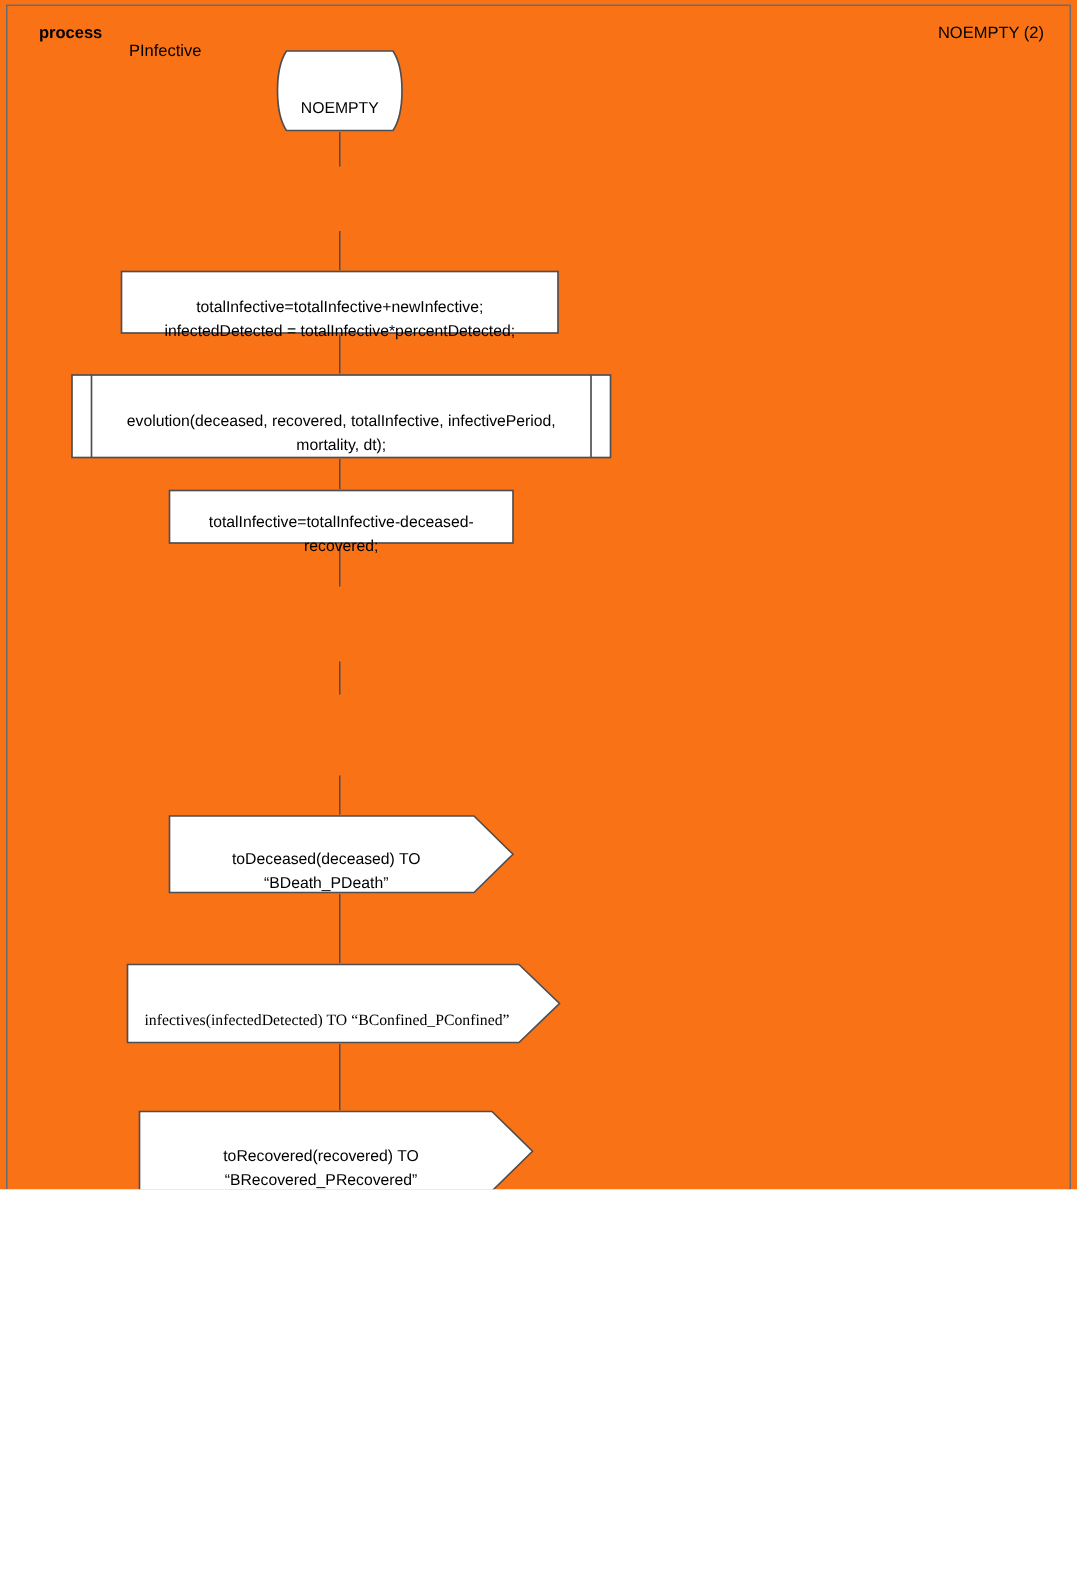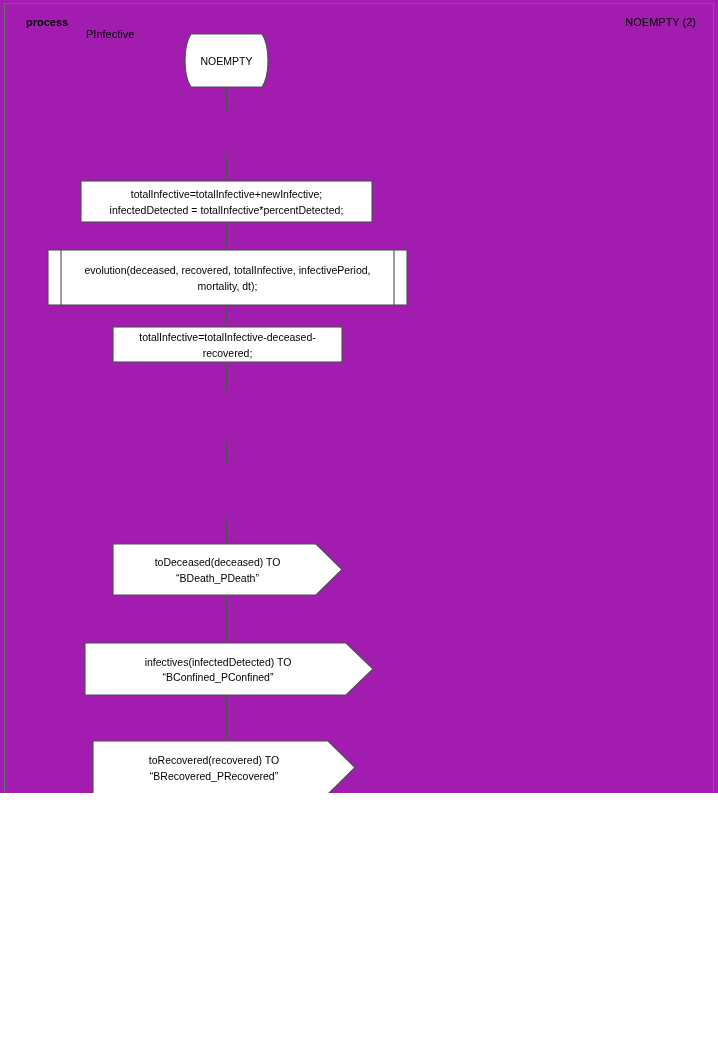--- a/index.html
+++ b/index.html
@@ -7,21 +7,21 @@
     padding: 0;
     background: #ffffff;
   }
   body {
     font-family: "Liberation Sans", sans-serif;
   }
   #page {
     position: relative;
     width: 718px;
     height: 793px;
-    background: #a21caf;
+    background: #f97316;
     box-sizing: border-box;
     overflow: hidden;
   }
   #page-border {
     position: absolute;
     left: 4px;
     top: 3px;
     width: 710px;
     height: 1040px;
     border: 1px solid #6b6b72;
@@ -47,21 +47,21 @@
     right: 22px;
     top: 16px;
   }
   .node {
     position: absolute;
     box-sizing: border-box;
   }
   .node .lbl {
     position: absolute;
     left: 0;
-    top: 1px;
+    top: 12px;
     width: 100%;
     height: 100%;
     display: flex;
     align-items: center;
     justify-content: center;
     font-size: 10.5px;
     color: #000000;
     text-align: center;
     line-height: 1.45;
     white-space: pre-line;
@@ -165,21 +165,21 @@
 
 
 
   <div class="node" style="left:112px; top:543px; width:231px; height:53px;">
     <svg width="231" height="53" viewBox="0 0 231 53" aria-hidden="true">
       <path class="outline" d="M1,1 H204 L230,26.5 L204,52 H1 Z"></path>
     </svg>
     <div class="lbl" style="padding-right:26px;">toDeceased(deceased) TO “BDeath_PDeath”</div>
   </div>
 
-  <div class="node" style="left:84px; top:642px; width:290px; height:54px;">
+  <div class="node" style="left:84px; top:642px; width:290px; height:54px;font-family:Liberation Serif, serif;">
     <svg width="290" height="54" viewBox="0 0 290 54" aria-hidden="true">
       <path class="outline" d="M1,1 H262 L289,27 L262,53 H1 Z"></path>
     </svg>
     <div class="lbl" style="padding-right:28px;">infectives(infectedDetected) TO “BConfined_PConfined”</div>
   </div>
 
   <div class="node" style="left:92px; top:740px; width:264px; height:55px;">
     <svg width="264" height="55" viewBox="0 0 264 55" aria-hidden="true">
       <path class="outline" d="M1,1 H236 L263,27.5 L236,54 H1 Z"></path>
     </svg>

